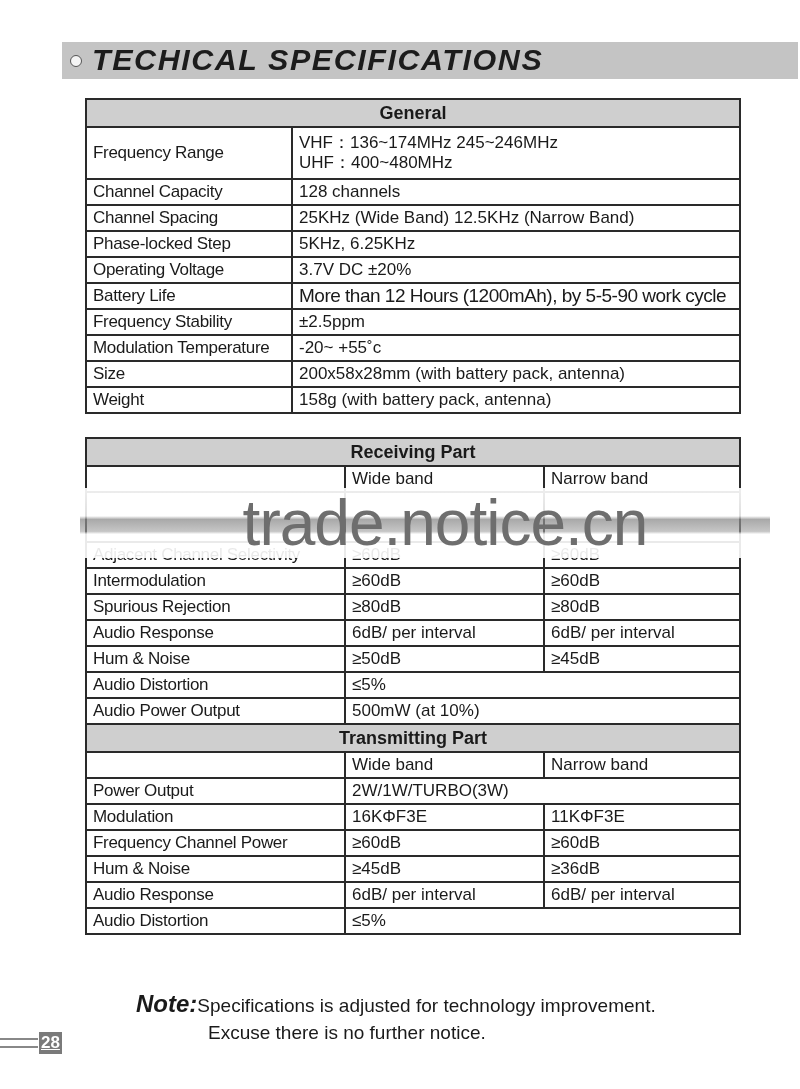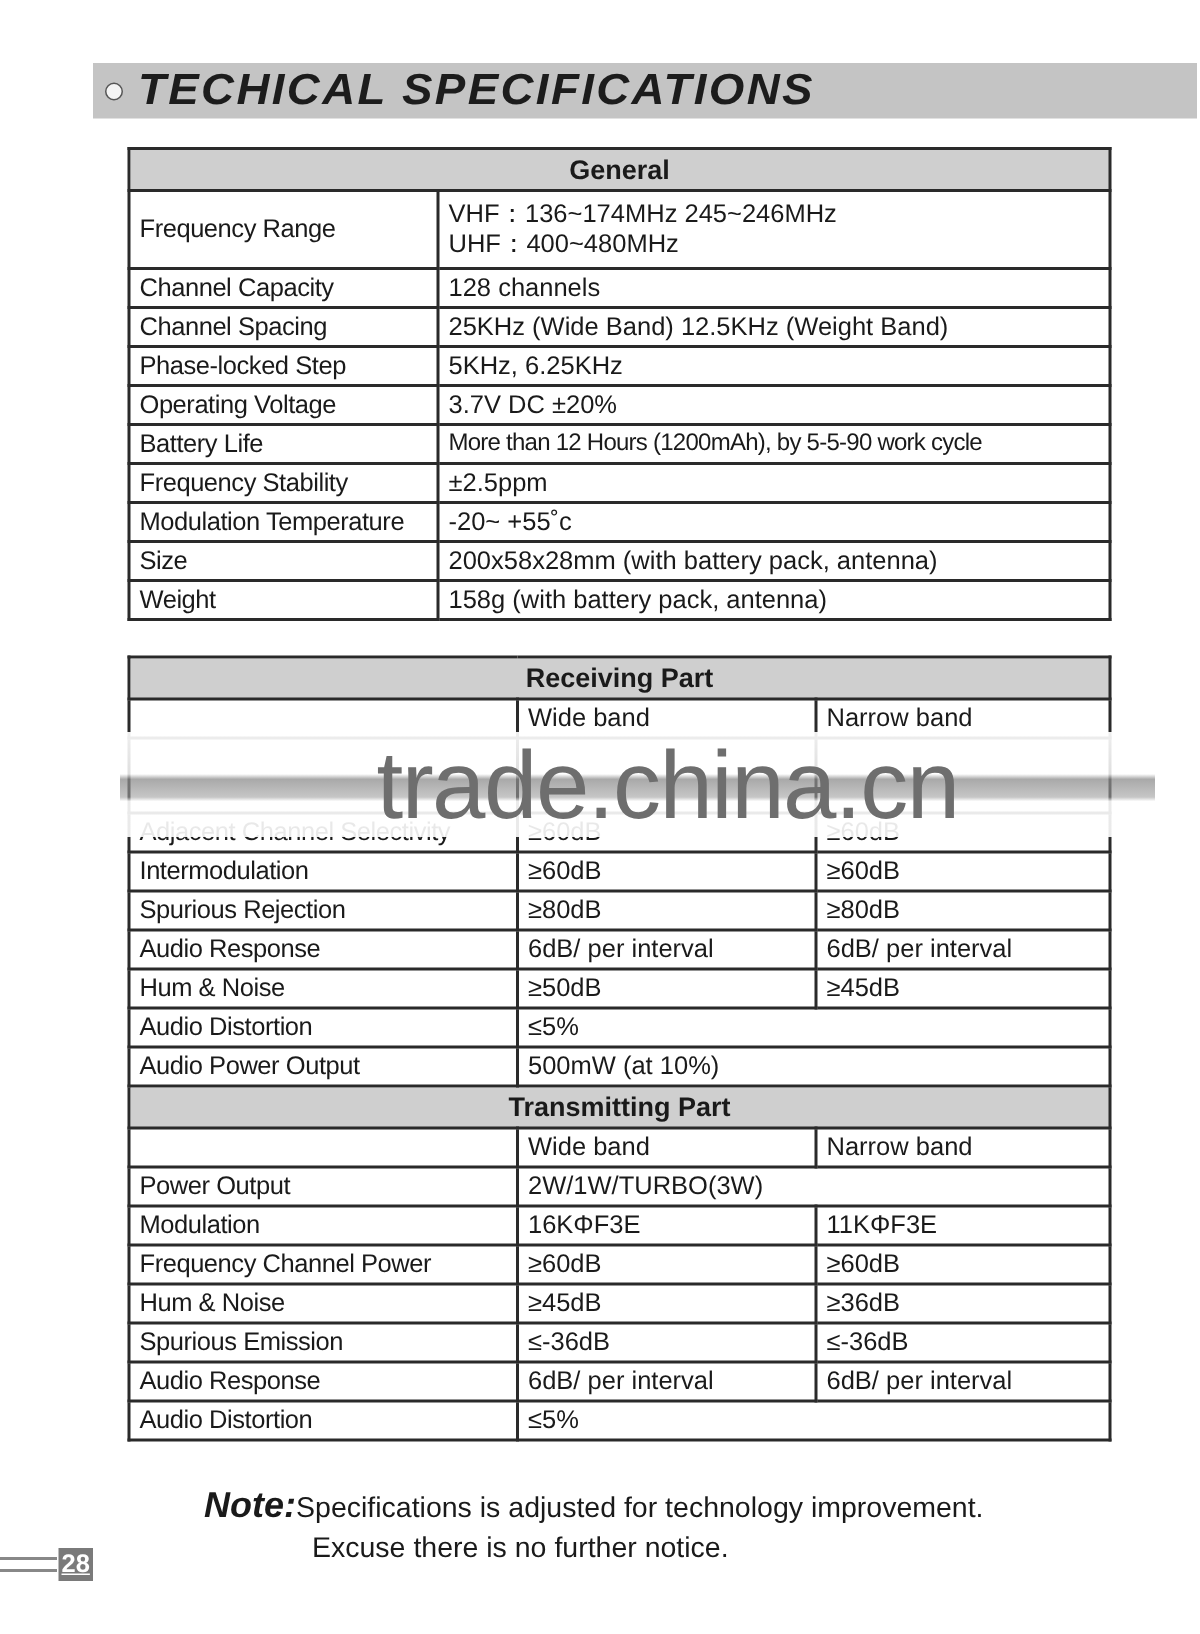--- a/index.html
+++ b/index.html
@@ -55,33 +55,33 @@
       <div>VHF：136~174MHz   245~246MHz</div>
       <div>UHF：400~480MHz</div>
     </td>
   </tr>
   <tr>
         <td class="label">Channel Capacity</td>
         <td>128 channels</td>
       </tr>
   <tr>
         <td class="label">Channel Spacing</td>
-        <td>25KHz (Wide Band) 12.5KHz (Weight Band)</td>
+        <td>25KHz (Wide Band) 12.5KHz (Narrow Band)</td>
       </tr>
   <tr>
         <td class="label">Phase-locked Step</td>
         <td>5KHz, 6.25KHz</td>
       </tr>
   <tr>
         <td class="label">Operating Voltage</td>
         <td>3.7V DC     ±20%</td>
       </tr>
   <tr>
         <td class="label">Battery Life</td>
-        <td style="font-size:16px;letter-spacing:-0.5px">More than 12 Hours (1200mAh), by 5-5-90 work cycle</td>
+        <td style="font-size:19px;letter-spacing:-0.5px">More than 12 Hours (1200mAh), by 5-5-90 work cycle</td>
       </tr>
   <tr>
         <td class="label">Frequency Stability</td>
         <td>±2.5ppm</td>
       </tr>
   <tr>
         <td class="label">Modulation Temperature</td>
         <td>-20~ +55˚c</td>
       </tr>
   <tr>
@@ -170,38 +170,33 @@
         <td class="label">Frequency Channel Power</td>
         <td class="c">≥60dB</td>
         <td class="c">≥60dB</td>
       </tr>
   <tr>
         <td class="label">Hum &amp; Noise</td>
         <td class="c">≥45dB</td>
         <td class="c">≥36dB</td>
       </tr>
   <tr>
-        <td class="label">Spurious Emission</td>
-        <td class="c">≤-36dB</td>
-        <td class="c">≤-36dB</td>
-      </tr>
-  <tr>
         <td class="label">Audio Response</td>
         <td class="c">6dB/ per interval</td>
         <td class="c">6dB/ per interval</td>
       </tr>
   <tr>
         <td class="label">Audio Distortion</td>
         <td colspan="2" class="c">≤5%</td>
       </tr>
 </tbody>
   </table>
 
 <div class="watermark">
-  <span>trade.china.cn</span>
+  <span>trade.notice.cn</span>
 </div>
 
 <div class="note">
   <div><span class="note-label">Note</span><span class="note-label">:</span><span>Specifications is adjusted for technology improvement.</span></div>
   <div class="note-line2">Excuse there is no further notice.</div>
 </div>
 
 <div class="page-num-wrap">
   <div class="page-lines"></div>
   <span class="page-num">28</span>

